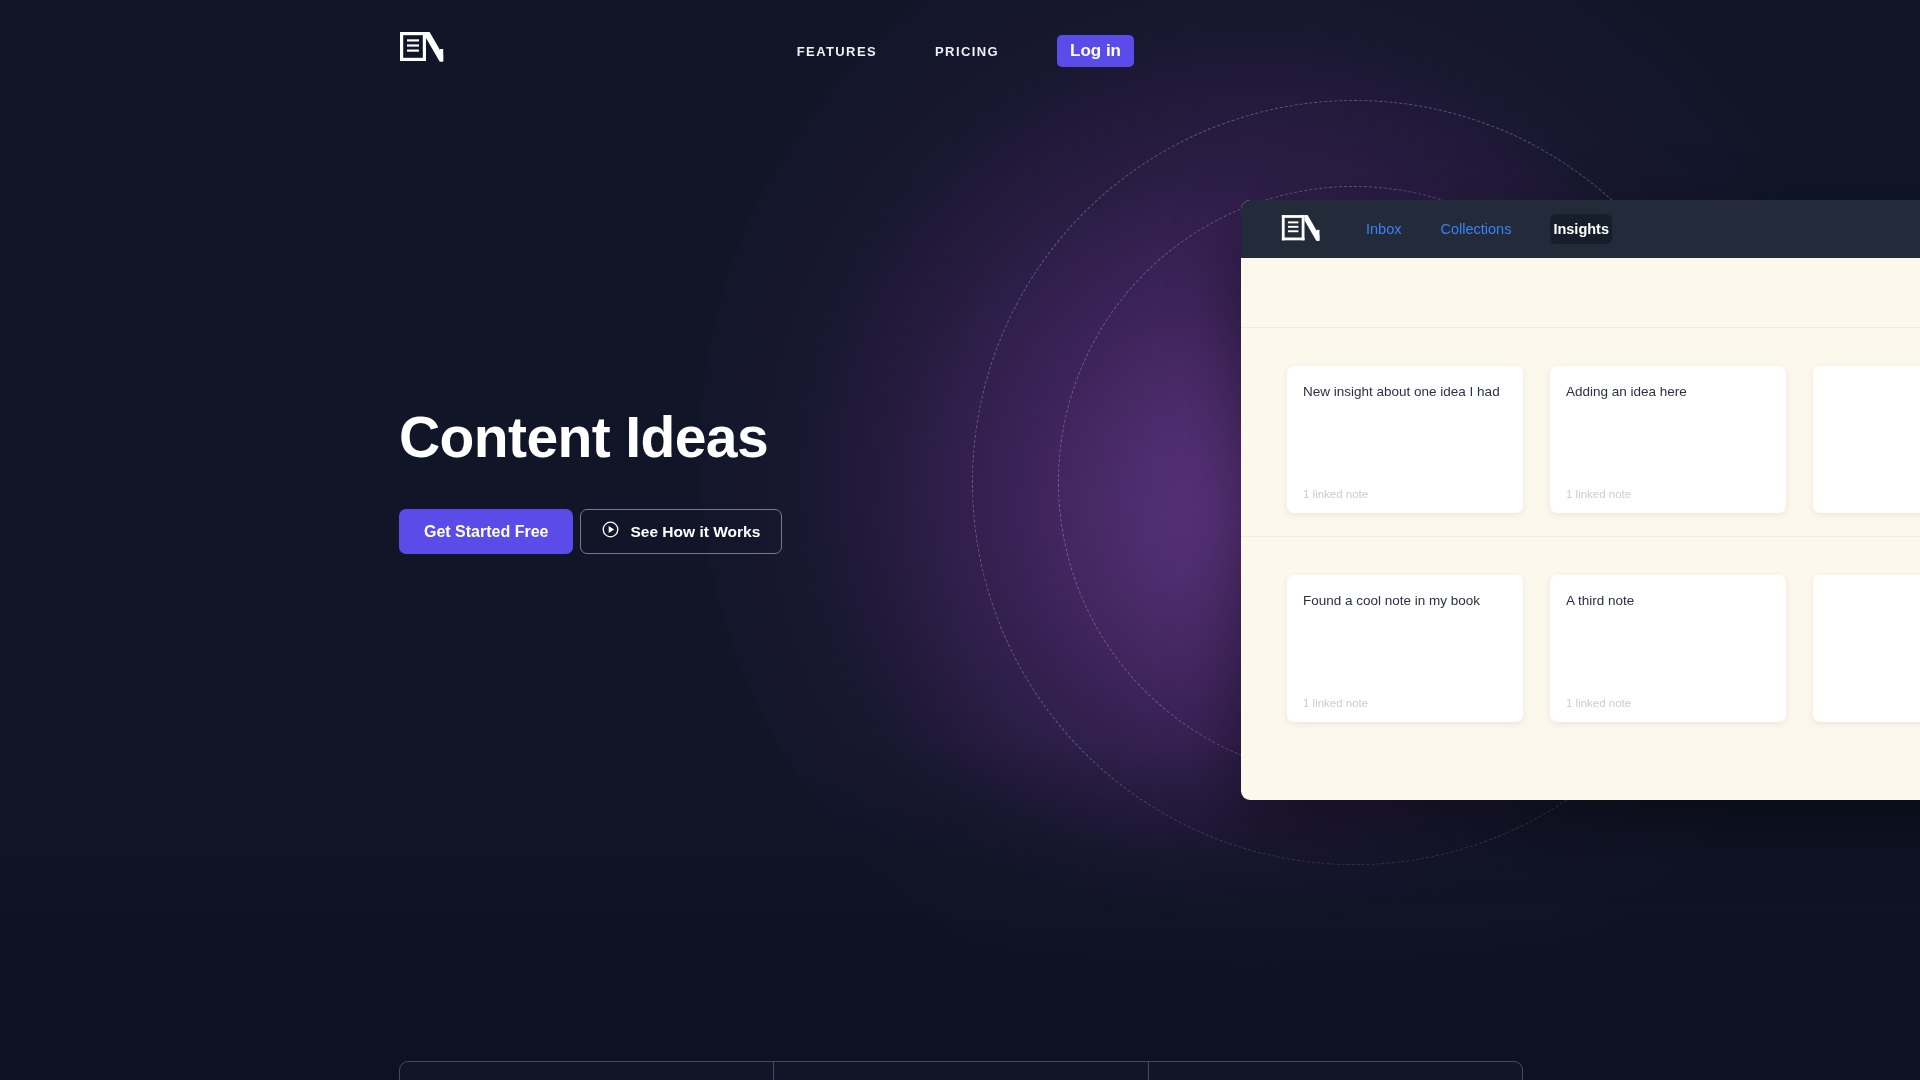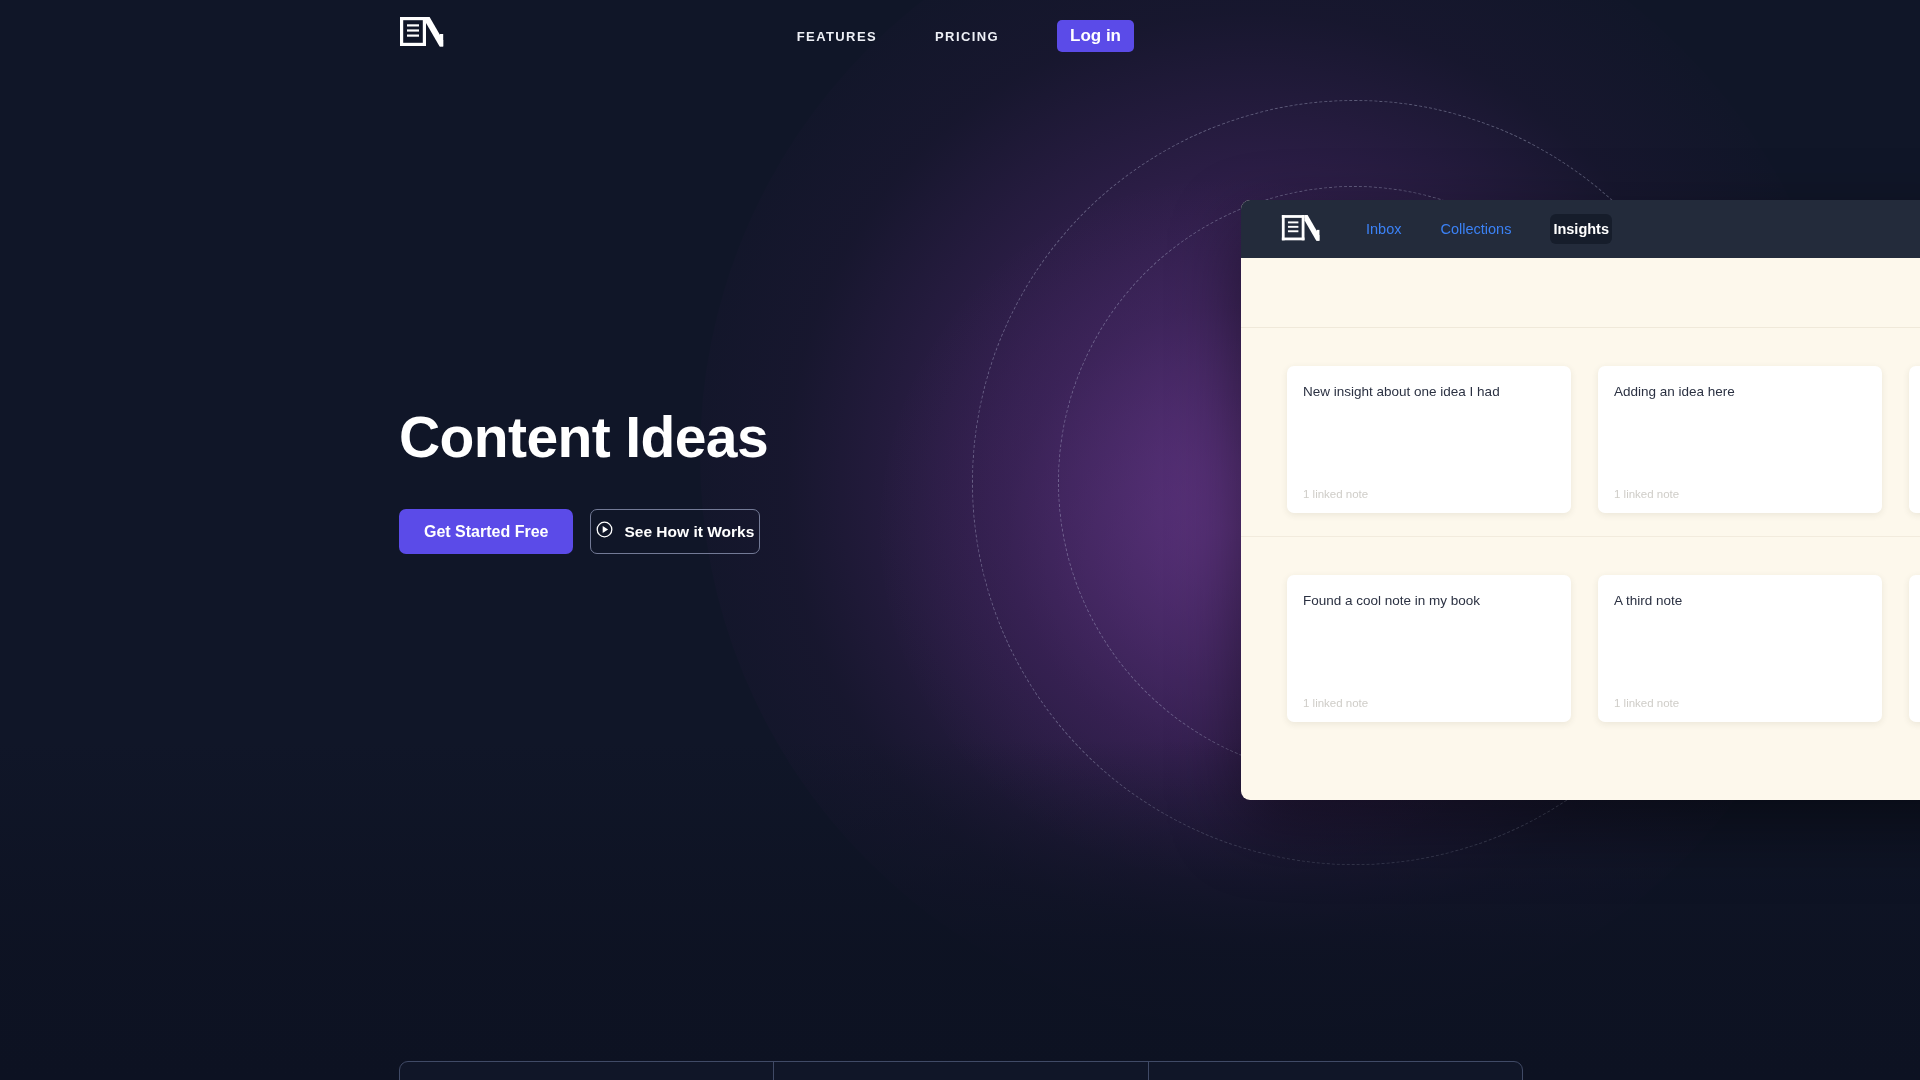--- a/index.html
+++ b/index.html
@@ -52,21 +52,21 @@
 
   
   .vignette {
     position:absolute; left:0; right:0; bottom:0; height:340px;
     background:linear-gradient(to bottom, rgba(16,22,40,0) 0%, rgba(13,18,34,0.85) 62%, #0d1222 100%);
     pointer-events:none;
   }
 
   
   .topnav {
-    position:absolute; left:0; top:0; width:1527px; height:72px;
+    position:absolute; left:0; top:15px; width:1527px; height:72px;
     display:flex; align-items:center;
     z-index:30;
   }
   .brand { position:absolute; left:399px; top:16px; }
   .nav-right {
     position:absolute; right:0; top:0; height:72px;
     display:flex; align-items:center; gap:0;
     padding-right:393px;
   }
   .nav-link {
@@ -106,42 +106,42 @@
     letter-spacing:-0.6px;
     margin-bottom:34px;
   }
   .hero p {
     color:#d7dbe8;
     font-size:17.5px;
     line-height:1.72;
     width:546px;
     margin-bottom:38px;
   }
-  .cta-row { display:flex; align-items:center; gap:17px; }
+  .cta-row { display:flex; align-items:center; gap:7px; }
   .btn-primary {
     background:#5b4be8;
     color:#ffffff;
     font-size:16px;
     font-weight:bold;
     border:none;
     border-radius:7px;
     height:45px;
     padding:0 25px;
     cursor:pointer;
     font-family:"Liberation Sans", sans-serif;
   }
   .btn-secondary {
     background:transparent;
     color:#ffffff;
     font-size:15.5px;
     font-weight:bold;
     border:1px solid #737a96;
     border-radius:7px;
     height:45px;
-    padding:0 5px;
+    padding:0 21px;
     cursor:pointer;
     display:flex; align-items:center; gap:11px;
     font-family:"Liberation Sans", sans-serif;
   }
 
   
   .app-panel {
     position:absolute;
     left:1241px; top:200px;
     width:760px; height:600px;
@@ -179,21 +179,21 @@
     border-bottom:1px solid #f0e9da;
   }
   .cards-area { padding:20px 0 0 0; }
   .cards-row {
     display:flex;
     gap:27px;
     padding:18px 0 0 46px;
   }
   .cards-row.second { border-top:1px solid #f2ebdd; margin-top:23px; padding-top:38px; }
   .note-card {
-    width:284px; height:147px;
+    width:236px; height:147px;
     background:#ffffff;
     border-radius:7px;
     box-shadow:0 2px 7px rgba(60,50,30,0.09);
     padding:17px 16px 13px;
     display:flex; flex-direction:column; justify-content:space-between;
     flex:none;
     cursor:pointer;
   }
   .note-title {
     color:#2b3142;

